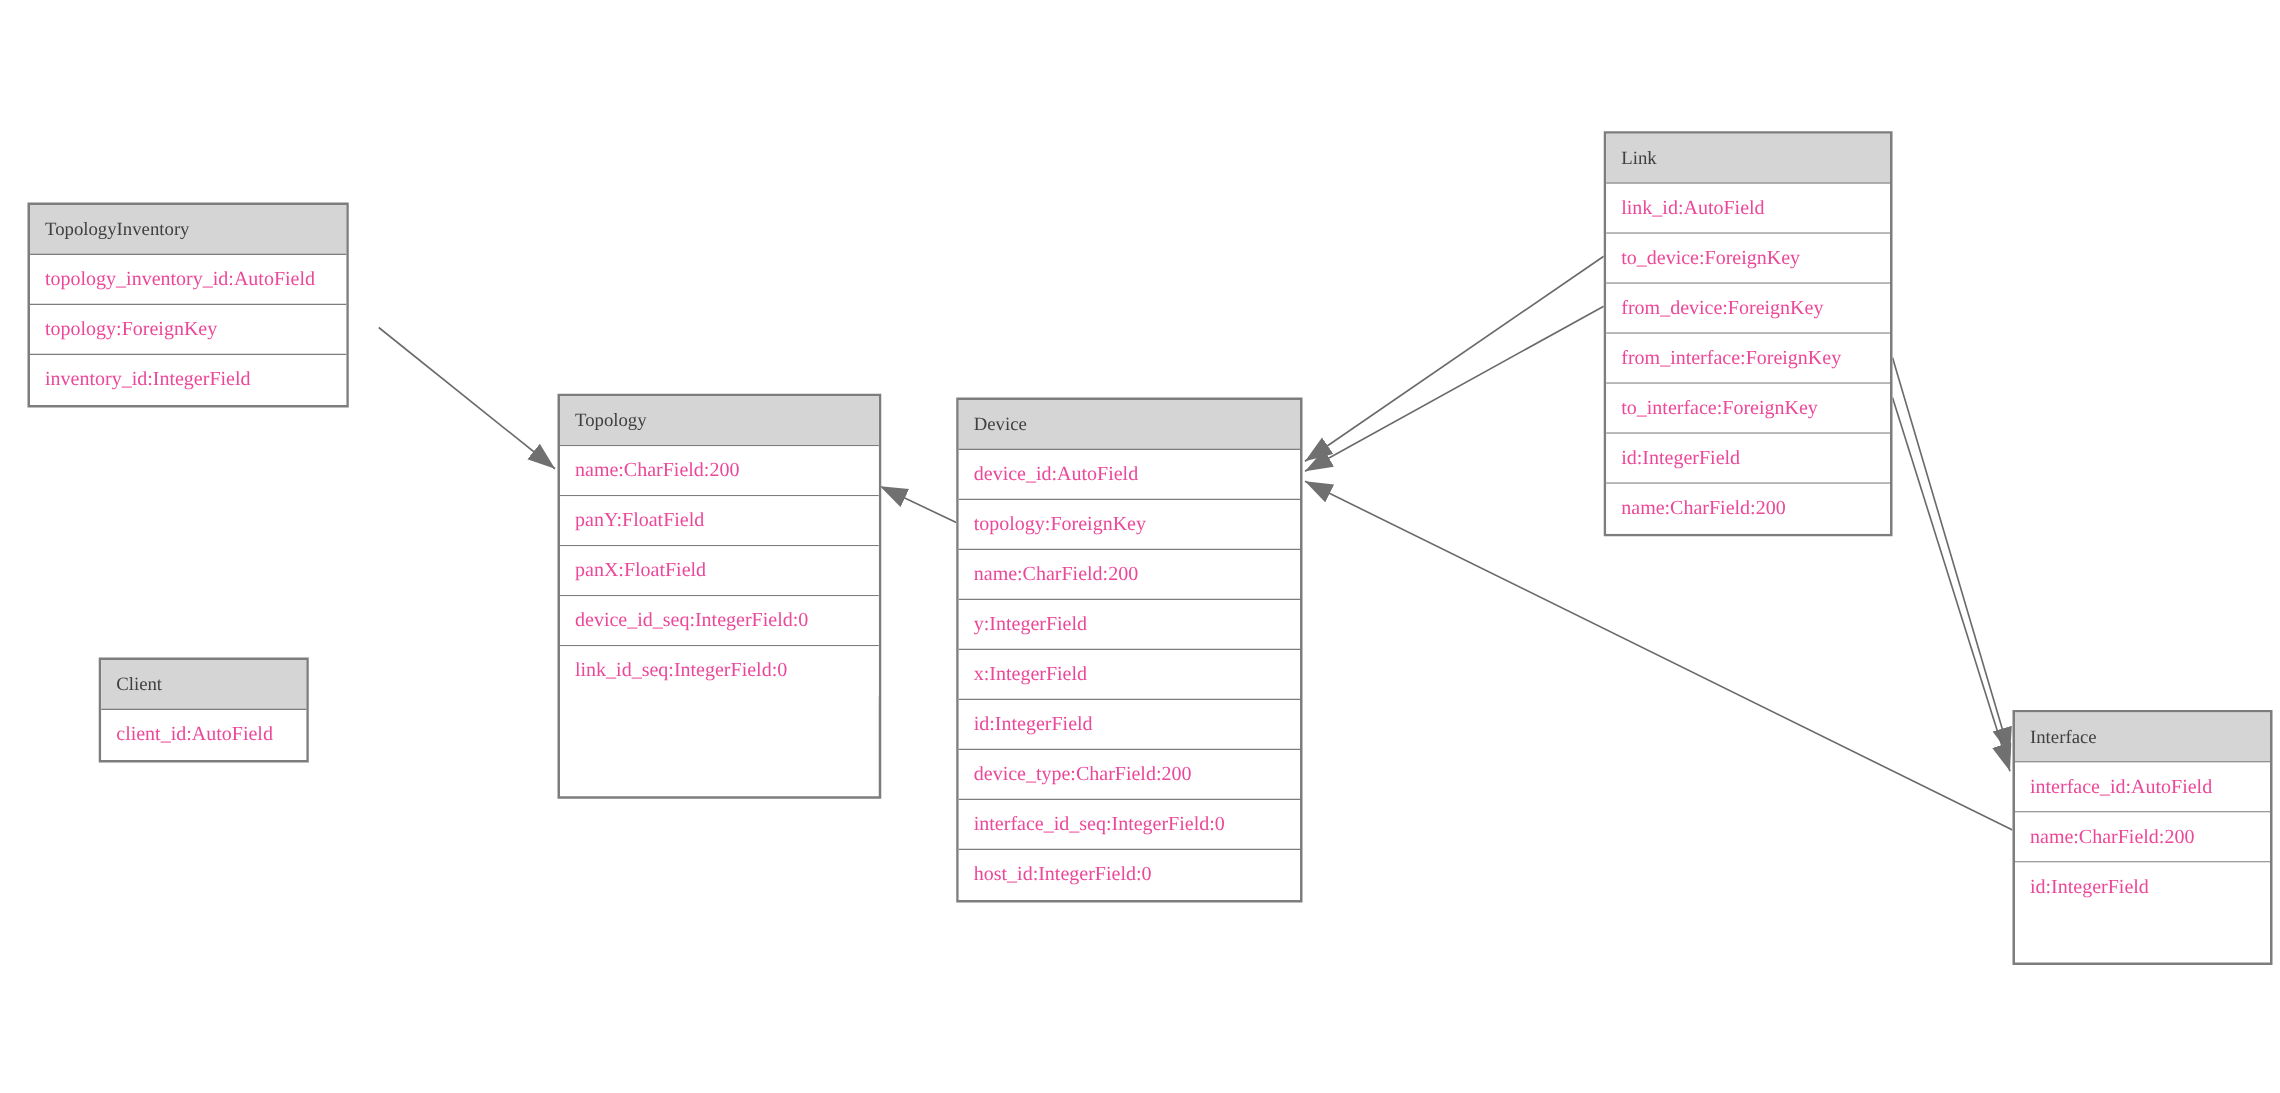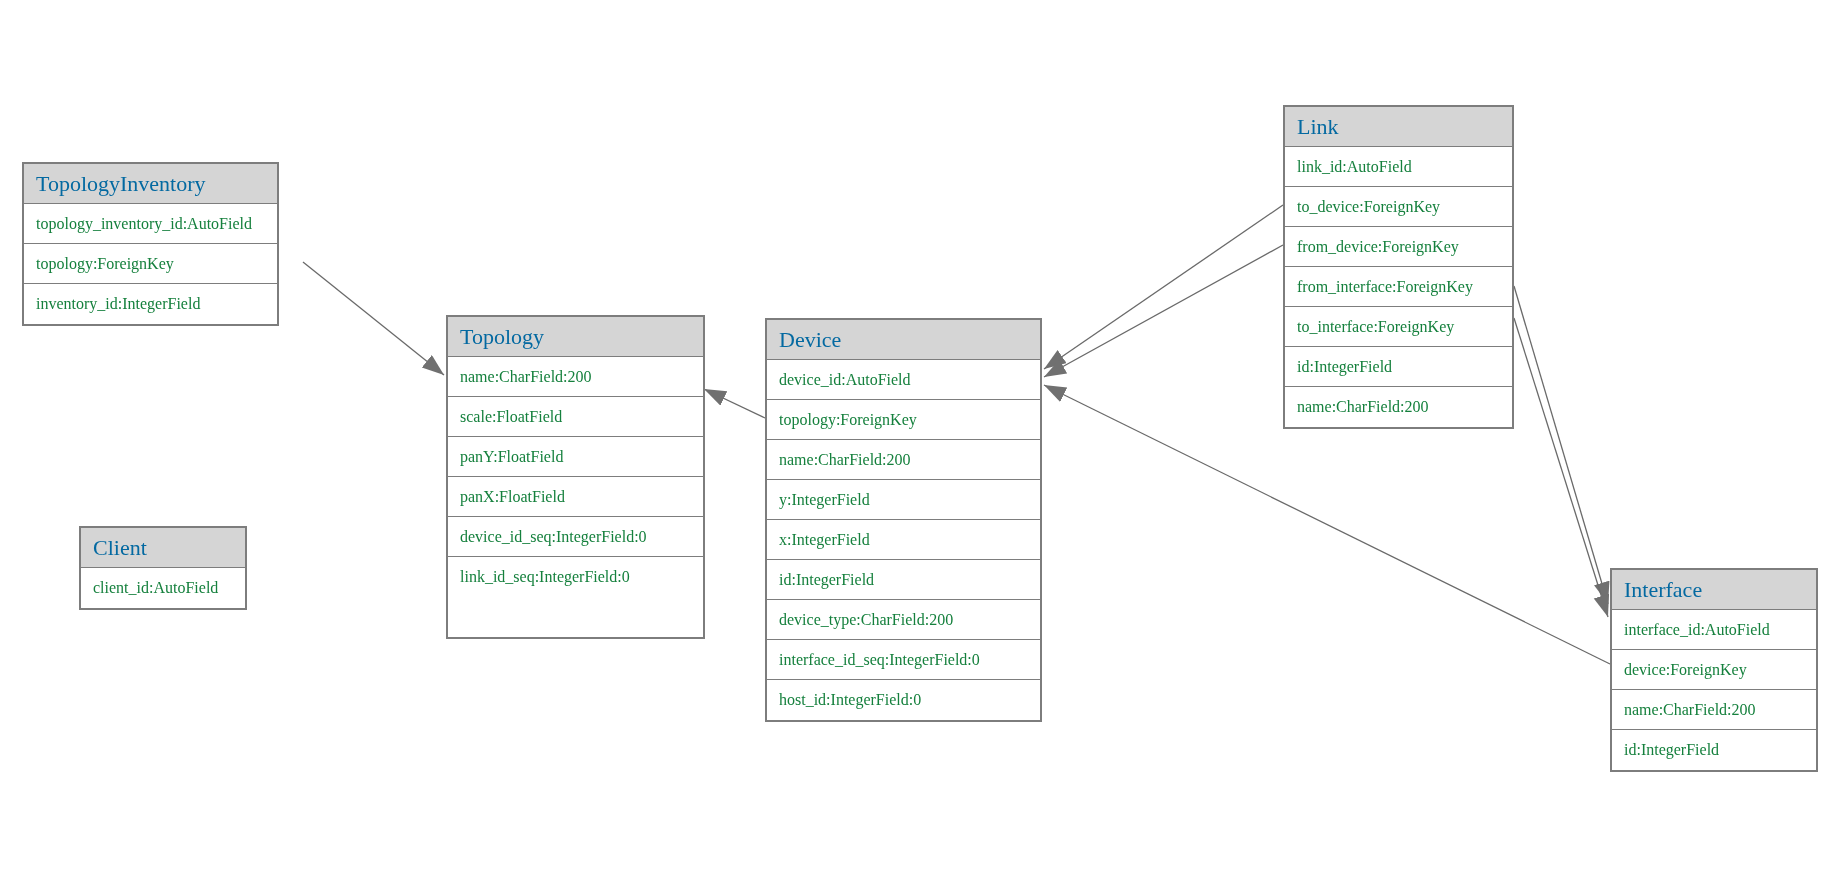--- a/index.html
+++ b/index.html
@@ -28,33 +28,33 @@
     background: #ffffff;
     border: 2px solid #7d7d7d;
     box-sizing: border-box;
   }
   .entity-title {
     height: 40px;
     line-height: 40px;
     background: #d5d5d5;
     border-bottom: 1px solid #7d7d7d;
     padding-left: 12px;
-    font-size: 22px;
-    color: #0369a1;
+    font-size: 15px;
+    color: #404040;
     box-sizing: border-box;
     white-space: nowrap;
     overflow: hidden;
   }
   .field-row {
     height: 40px;
     line-height: 40px;
     border-bottom: 1px solid #7d7d7d;
     padding-left: 12px;
     font-size: 16px;
-    color: #15803d;
+    color: #ec4899;
     box-sizing: border-box;
     white-space: nowrap;
     overflow: hidden;
     background: #ffffff;
   }
   .field-row:last-child {
     border-bottom: none;
   }
 </style>
 </head>
@@ -80,21 +80,20 @@
   <div id="node-layer">
       <div class="entity" style="left: 22px; top: 162px; width: 257px; height: 164px;">
         <div class="entity-title">TopologyInventory</div>
         <div class="field-row">topology_inventory_id:AutoField</div>
         <div class="field-row">topology:ForeignKey</div>
         <div class="field-row">inventory_id:IntegerField</div>
       </div>
       <div class="entity" style="left: 446px; top: 315px; width: 259px; height: 324px;">
         <div class="entity-title">Topology</div>
         <div class="field-row">name:CharField:200</div>
-        <div class="field-row">scale:FloatField</div>
         <div class="field-row">panY:FloatField</div>
         <div class="field-row">panX:FloatField</div>
         <div class="field-row">device_id_seq:IntegerField:0</div>
         <div class="field-row">link_id_seq:IntegerField:0</div>
       </div>
       <div class="entity" style="left: 79px; top: 526px; width: 168px; height: 84px;">
         <div class="entity-title">Client</div>
         <div class="field-row">client_id:AutoField</div>
       </div>
       <div class="entity" style="left: 765px; top: 318px; width: 277px; height: 404px;">
@@ -115,18 +114,17 @@
         <div class="field-row">to_device:ForeignKey</div>
         <div class="field-row">from_device:ForeignKey</div>
         <div class="field-row">from_interface:ForeignKey</div>
         <div class="field-row">to_interface:ForeignKey</div>
         <div class="field-row">id:IntegerField</div>
         <div class="field-row">name:CharField:200</div>
       </div>
       <div class="entity" style="left: 1610px; top: 568px; width: 208px; height: 204px;">
         <div class="entity-title">Interface</div>
         <div class="field-row">interface_id:AutoField</div>
-        <div class="field-row">device:ForeignKey</div>
         <div class="field-row">name:CharField:200</div>
         <div class="field-row">id:IntegerField</div>
       </div>
     </div>
 </div>
 
 </body></html>

